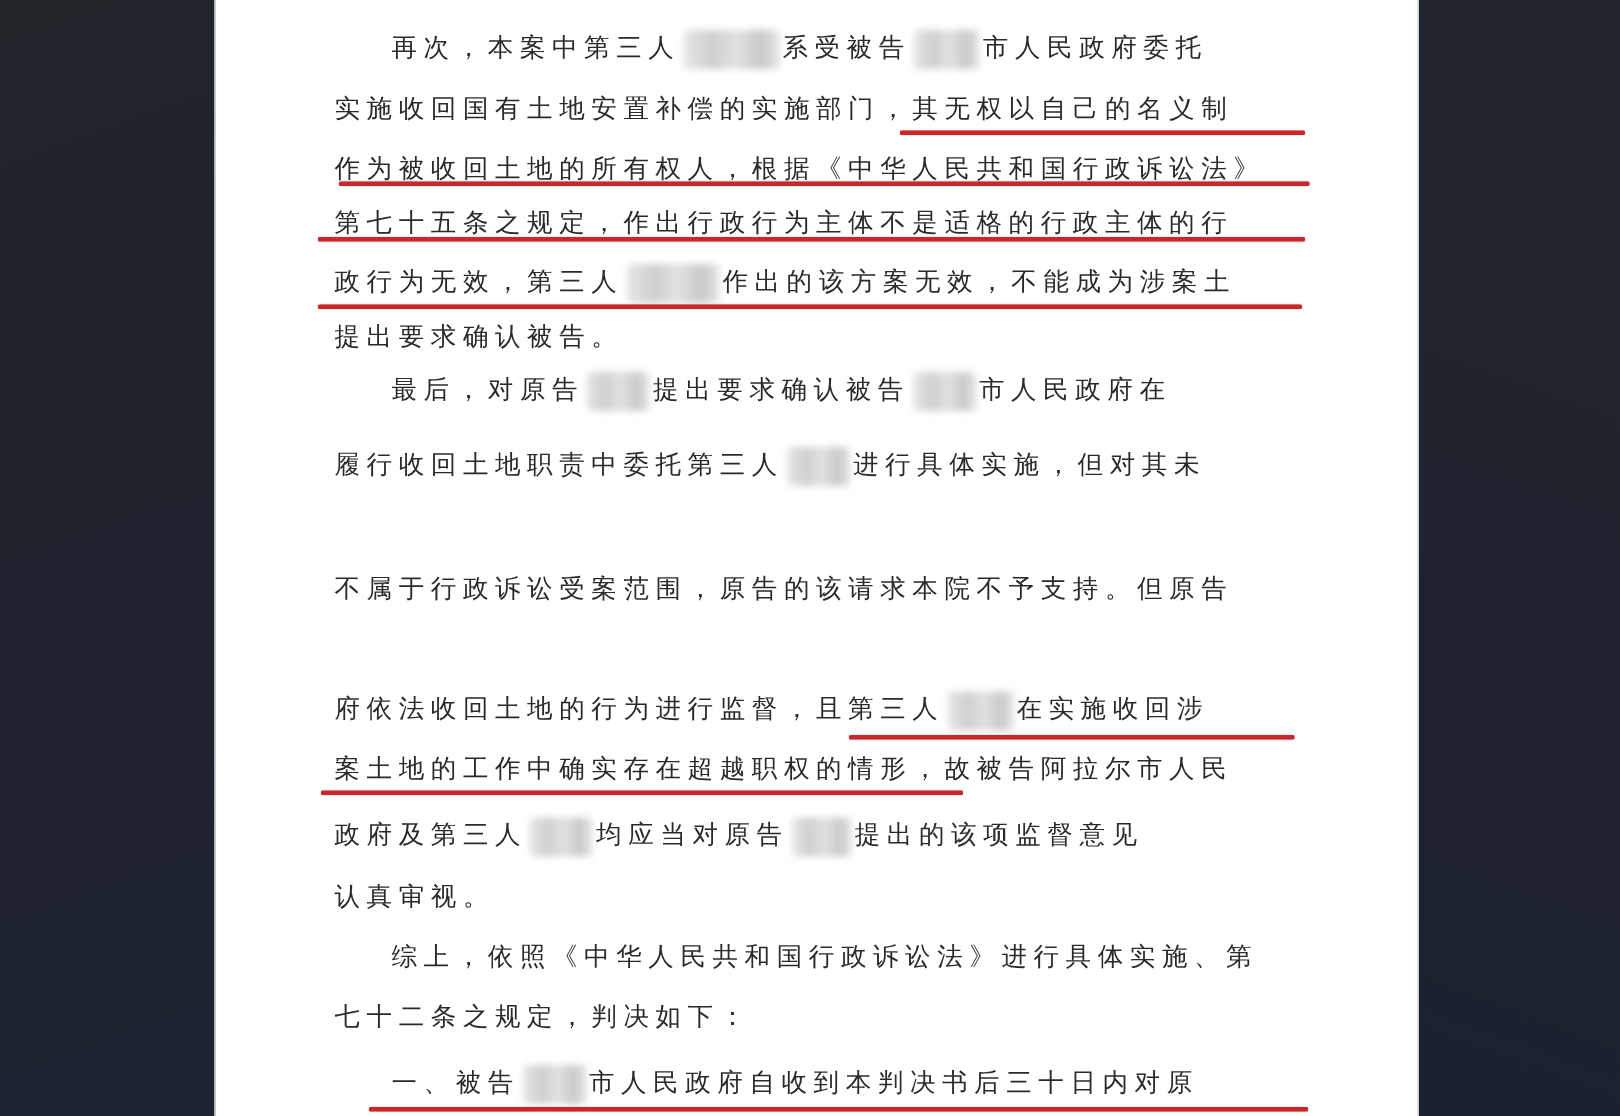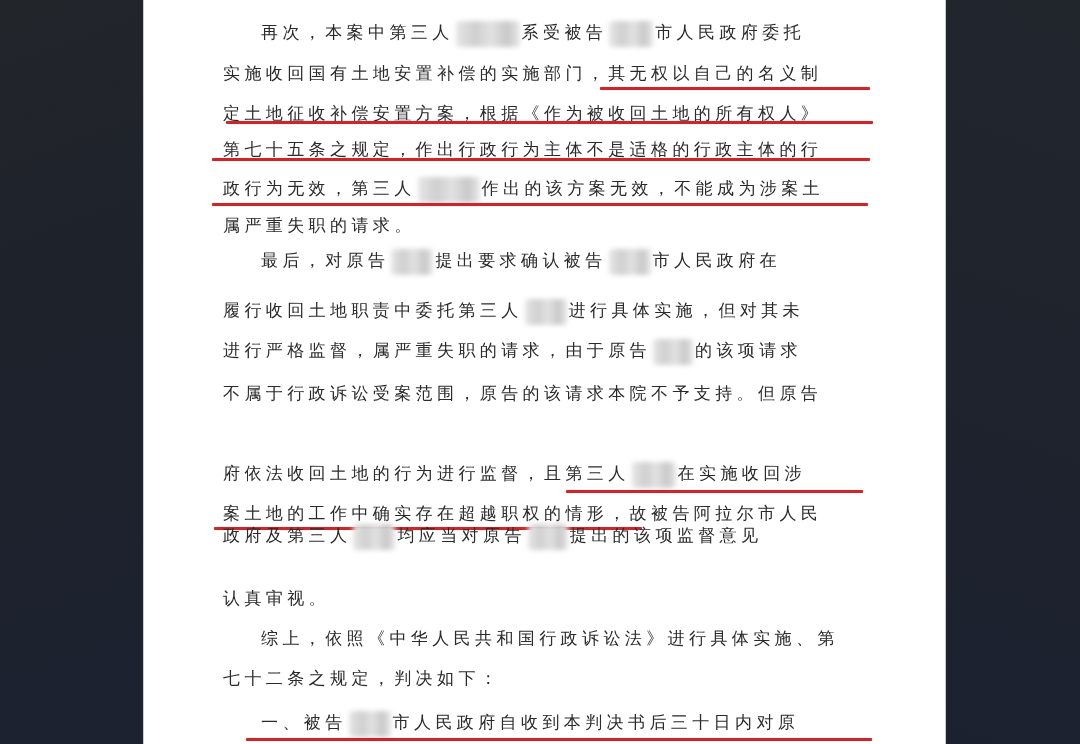--- a/index.html
+++ b/index.html
@@ -49,52 +49,49 @@
 <div class="side-right"></div>
 
 <div class="page">
 
   <div class="line indent" style="top:16px">
     <span class="seg">再次，本案中第三人</span><span class="redact" style="width:64px"></span><span class="seg">系受被告</span><span class="redact" style="width:44px"></span><span class="seg">市人民政府委托</span>
   </div>
   <div class="line" style="top:57px"><span class="seg">实施收回国有土地安置补偿的实施部门，其无权以自己的名义制</span></div>
   <div class="uline" style="left:456px; top:87px; width:270px"></div>
 
-  <div class="line" style="top:97px"><span class="seg">定土地征收补偿安置方案，根据《作为被收回土地的所有权人》</span></div>
+  <div class="line" style="top:97px"><span class="seg">作为被收回土地的所有权人，根据《中华人民共和国行政诉讼法》</span></div>
   <div class="uline" style="left:82px; top:121px; width:647px"></div>
 
   <div class="line" style="top:133px"><span class="seg">第七十五条之规定，作出行政行为主体不是适格的行政主体的行</span></div>
   <div class="uline" style="left:68px; top:158px; width:658px"></div>
 
   <div class="line" style="top:172px">
     <span class="seg">政行为无效，第三人</span><span class="redact" style="width:62px"></span><span class="seg">作出的该方案无效，不能成为涉案土</span>
   </div>
   <div class="uline" style="left:68px; top:203px; width:656px"></div>
 
-  <div class="line" style="top:209px"><span class="seg">属严重失职的请求。</span></div>
+  <div class="line" style="top:209px"><span class="seg">提出要求确认被告。</span></div>
 
   <div class="line indent" style="top:244px">
     <span class="seg">最后，对原告</span><span class="redact" style="width:42px"></span><span class="seg">提出要求确认被告</span><span class="redact" style="width:42px"></span><span class="seg">市人民政府在</span>
   </div>
   <div class="line" style="top:294px">
     <span class="seg">履行收回土地职责中委托第三人</span><span class="redact" style="width:42px"></span><span class="seg">进行具体实施，但对其未</span>
-  </div>
-  <div class="line" style="top:334px">
-    <span class="seg">进行严格监督，属严重失职的请求，由于原告</span><span class="redact" style="width:40px"></span><span class="seg">的该项请求</span>
   </div>
   <div class="line" style="top:377px"><span class="seg">不属于行政诉讼受案范围，原告的该请求本院不予支持。但原告</span></div>
   <div class="line" style="top:457px">
     <span class="seg">府依法收回土地的行为进行监督，且第三人</span><span class="redact" style="width:44px"></span><span class="seg">在实施收回涉</span>
   </div>
   <div class="uline" style="left:422px; top:490px; width:297px"></div>
 
   <div class="line" style="top:497px"><span class="seg">案土地的工作中确实存在超越职权的情形，故被告阿拉尔市人民</span></div>
   <div class="uline" style="left:70px; top:527px; width:428px"></div>
 
-  <div class="line" style="top:519px">
+  <div class="line" style="top:541px">
     <span class="seg">政府及第三人</span><span class="redact" style="width:42px"></span><span class="seg">均应当对原告</span><span class="redact" style="width:40px"></span><span class="seg">提出的该项监督意见</span>
   </div>
   <div class="line" style="top:582px"><span class="seg">认真审视。</span></div>
 
   <div class="line indent" style="top:622px"><span class="seg">综上，依照《中华人民共和国行政诉讼法》进行具体实施、第</span></div>
   <div class="line indent" style="top:706px">
     <span class="seg">一、被告</span><span class="redact" style="width:42px"></span><span class="seg">市人民政府自收到本判决书后三十日内对原</span>
   </div>
   <div class="line" style="top:662px"><span class="seg">七十二条之规定，判决如下：</span></div>
   <div class="uline" style="left:102px; top:738px; width:626px"></div>

